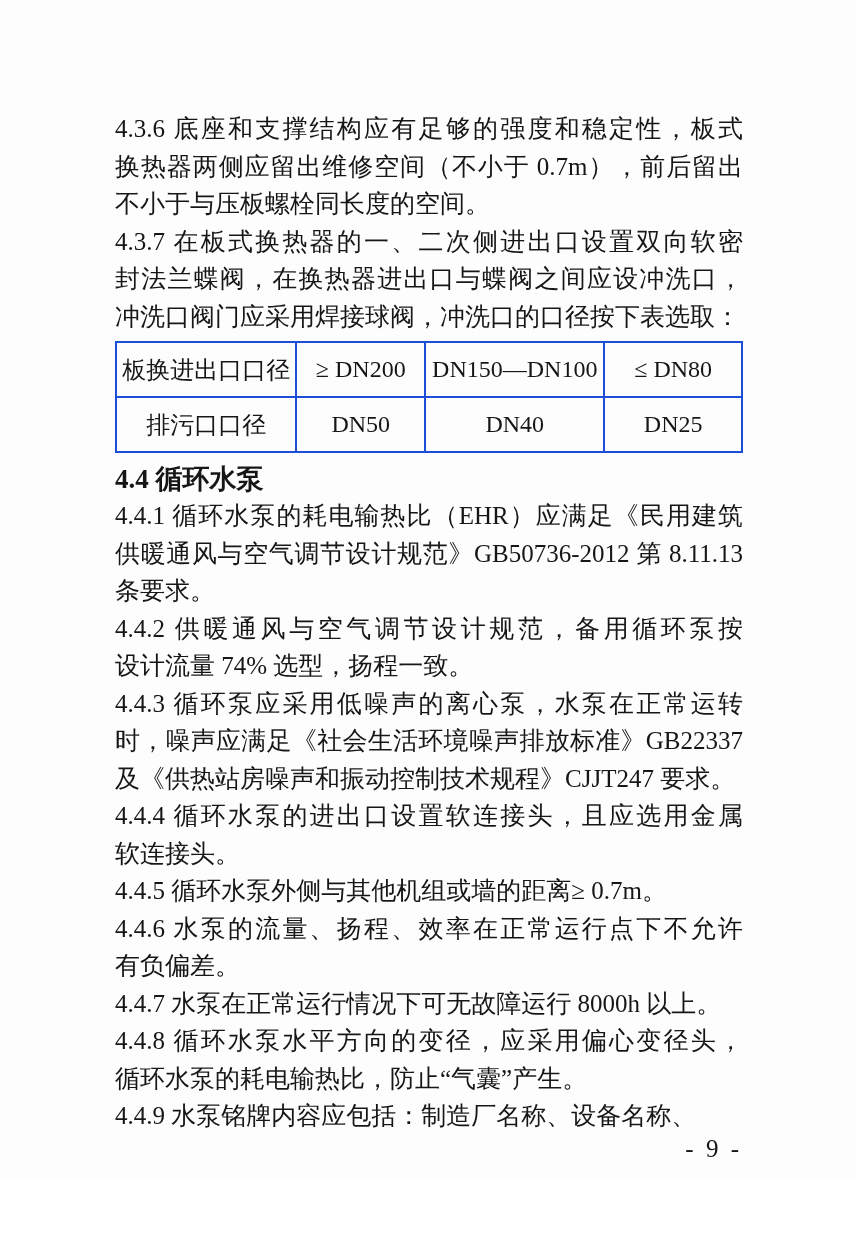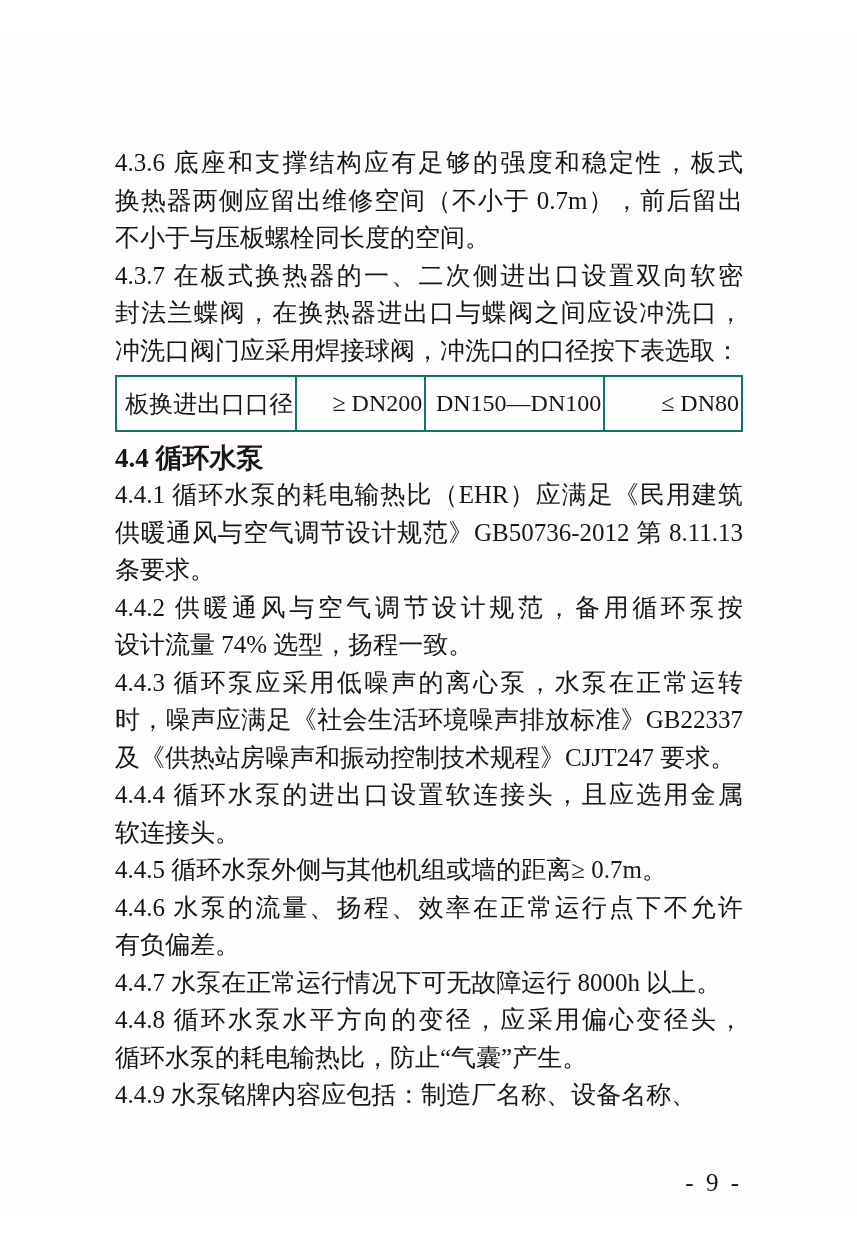--- a/index.html
+++ b/index.html
@@ -8,21 +8,20 @@
     background: #ffffff;
   }
   .page {
     position: relative;
     width: 857px;
     height: 1179px;
     background: #fdfdfd;
     overflow: hidden;
     color: #161616;
     font-family: "Liberation Serif", "DejaVu Serif", serif;
-    margin-top: 34px;
   }
   .content {
     position: absolute;
     left: 115px;
     top: 110px;
     width: 628px;
   }
   .para { margin: 0; padding: 0; }
   .line {
     font-size: 25px;
@@ -44,23 +43,23 @@
     font-family: Liberation Serif, serif;
     white-space: nowrap;
   }
   table.dn-table {
     border-collapse: collapse;
     table-layout: fixed;
     width: 628px;
     margin-top: 6px;
   }
   table.dn-table td {
-    border: 2px solid #0f766e;
+    border: 2px solid #1d4ed8;
     height: 53px;
-    text-align: right;
+    text-align: center;
     vertical-align: middle;
     font-size: 24px;
     padding: 0 2px;
     font-family: "Liberation Serif", "DejaVu Serif", serif;
     white-space: nowrap;
   }
   .col-1 { width: 28.8%; }
   .col-2 { width: 20.6%; }
   .col-3 { width: 28.6%; }
   .col-4 { width: 22.0%; }
@@ -98,20 +97,26 @@
           <col class="col-2">
           <col class="col-3">
           <col class="col-4">
       </colgroup>
       <tbody>
         <tr>
           <td>板换进出口口径</td>
           <td>≥ DN200</td>
           <td>DN150—DN100</td>
           <td>≤ DN80</td>
+        </tr>
+        <tr>
+          <td>排污口口径</td>
+          <td>DN50</td>
+          <td>DN40</td>
+          <td>DN25</td>
         </tr>
       </tbody>
     </table>
 
     <div class="heading">4.4 循环水泵</div>
 
     <div class="para">
       <div class="line">4.4.1  循环水泵的耗电输热比（EHR）应满足《民用建筑</div>
       <div class="line">供暖通风与空气调节设计规范》GB50736-2012 第 8.11.13</div>
       <div class="line end">条要求。</div>

